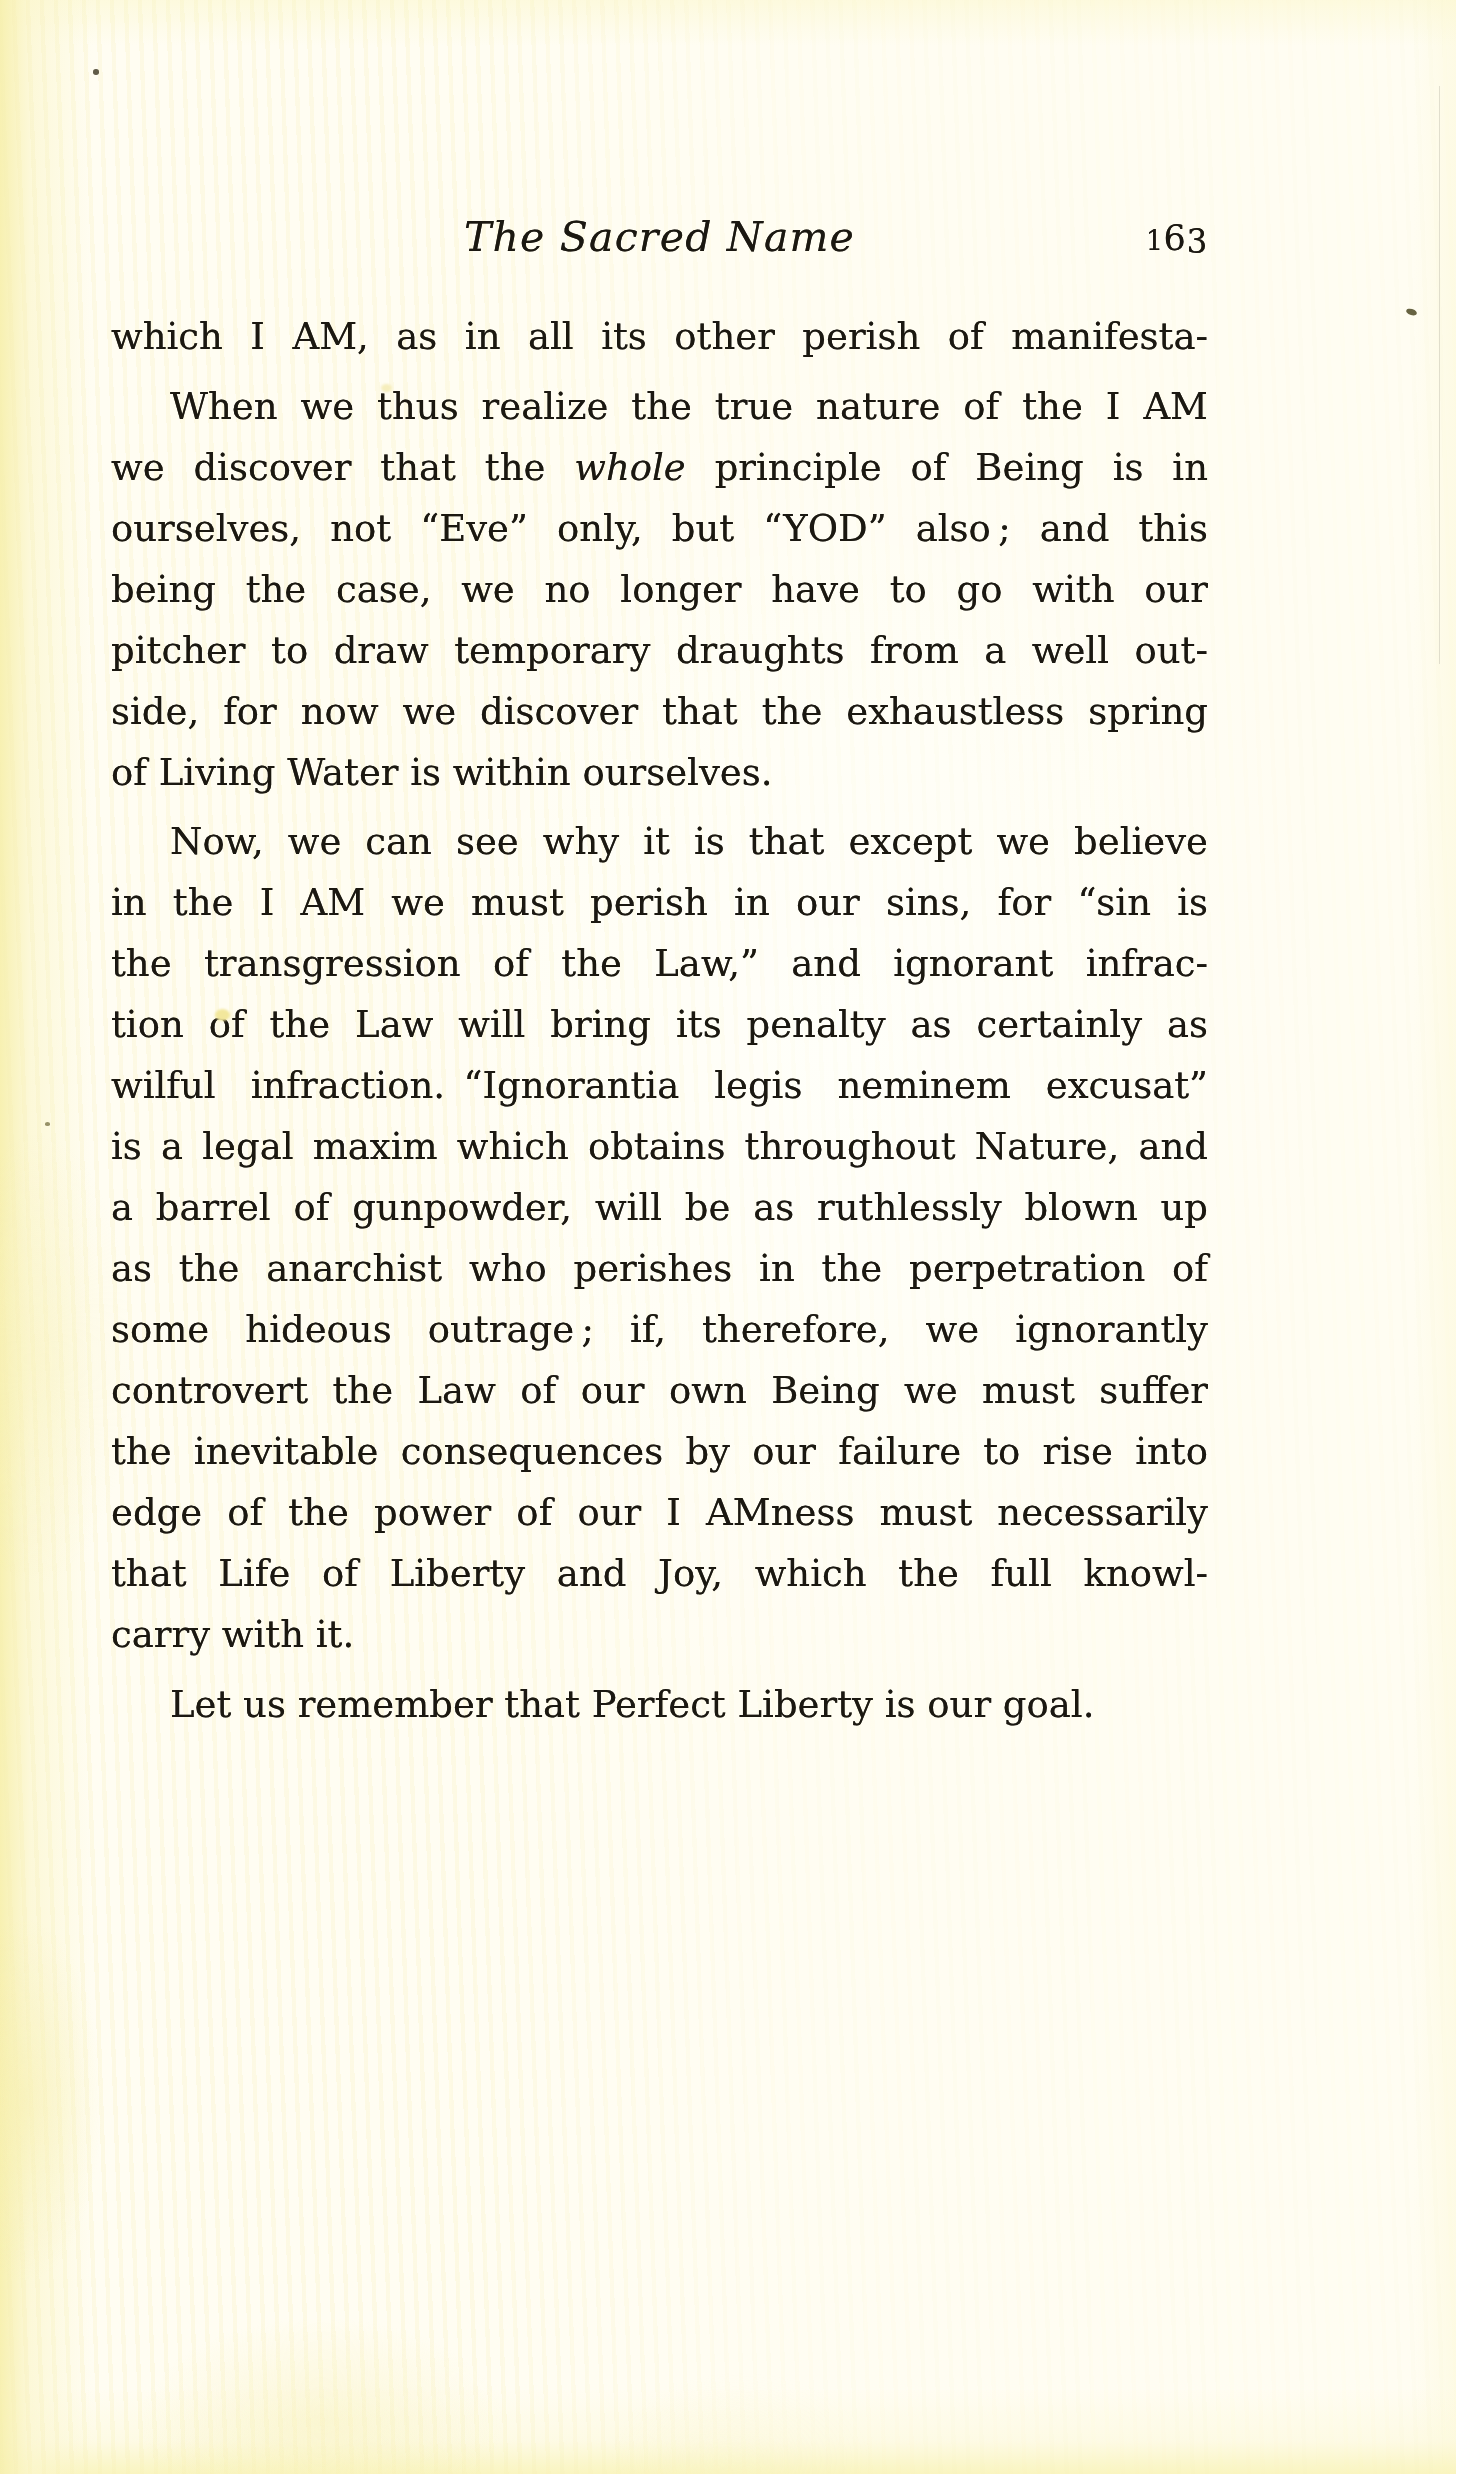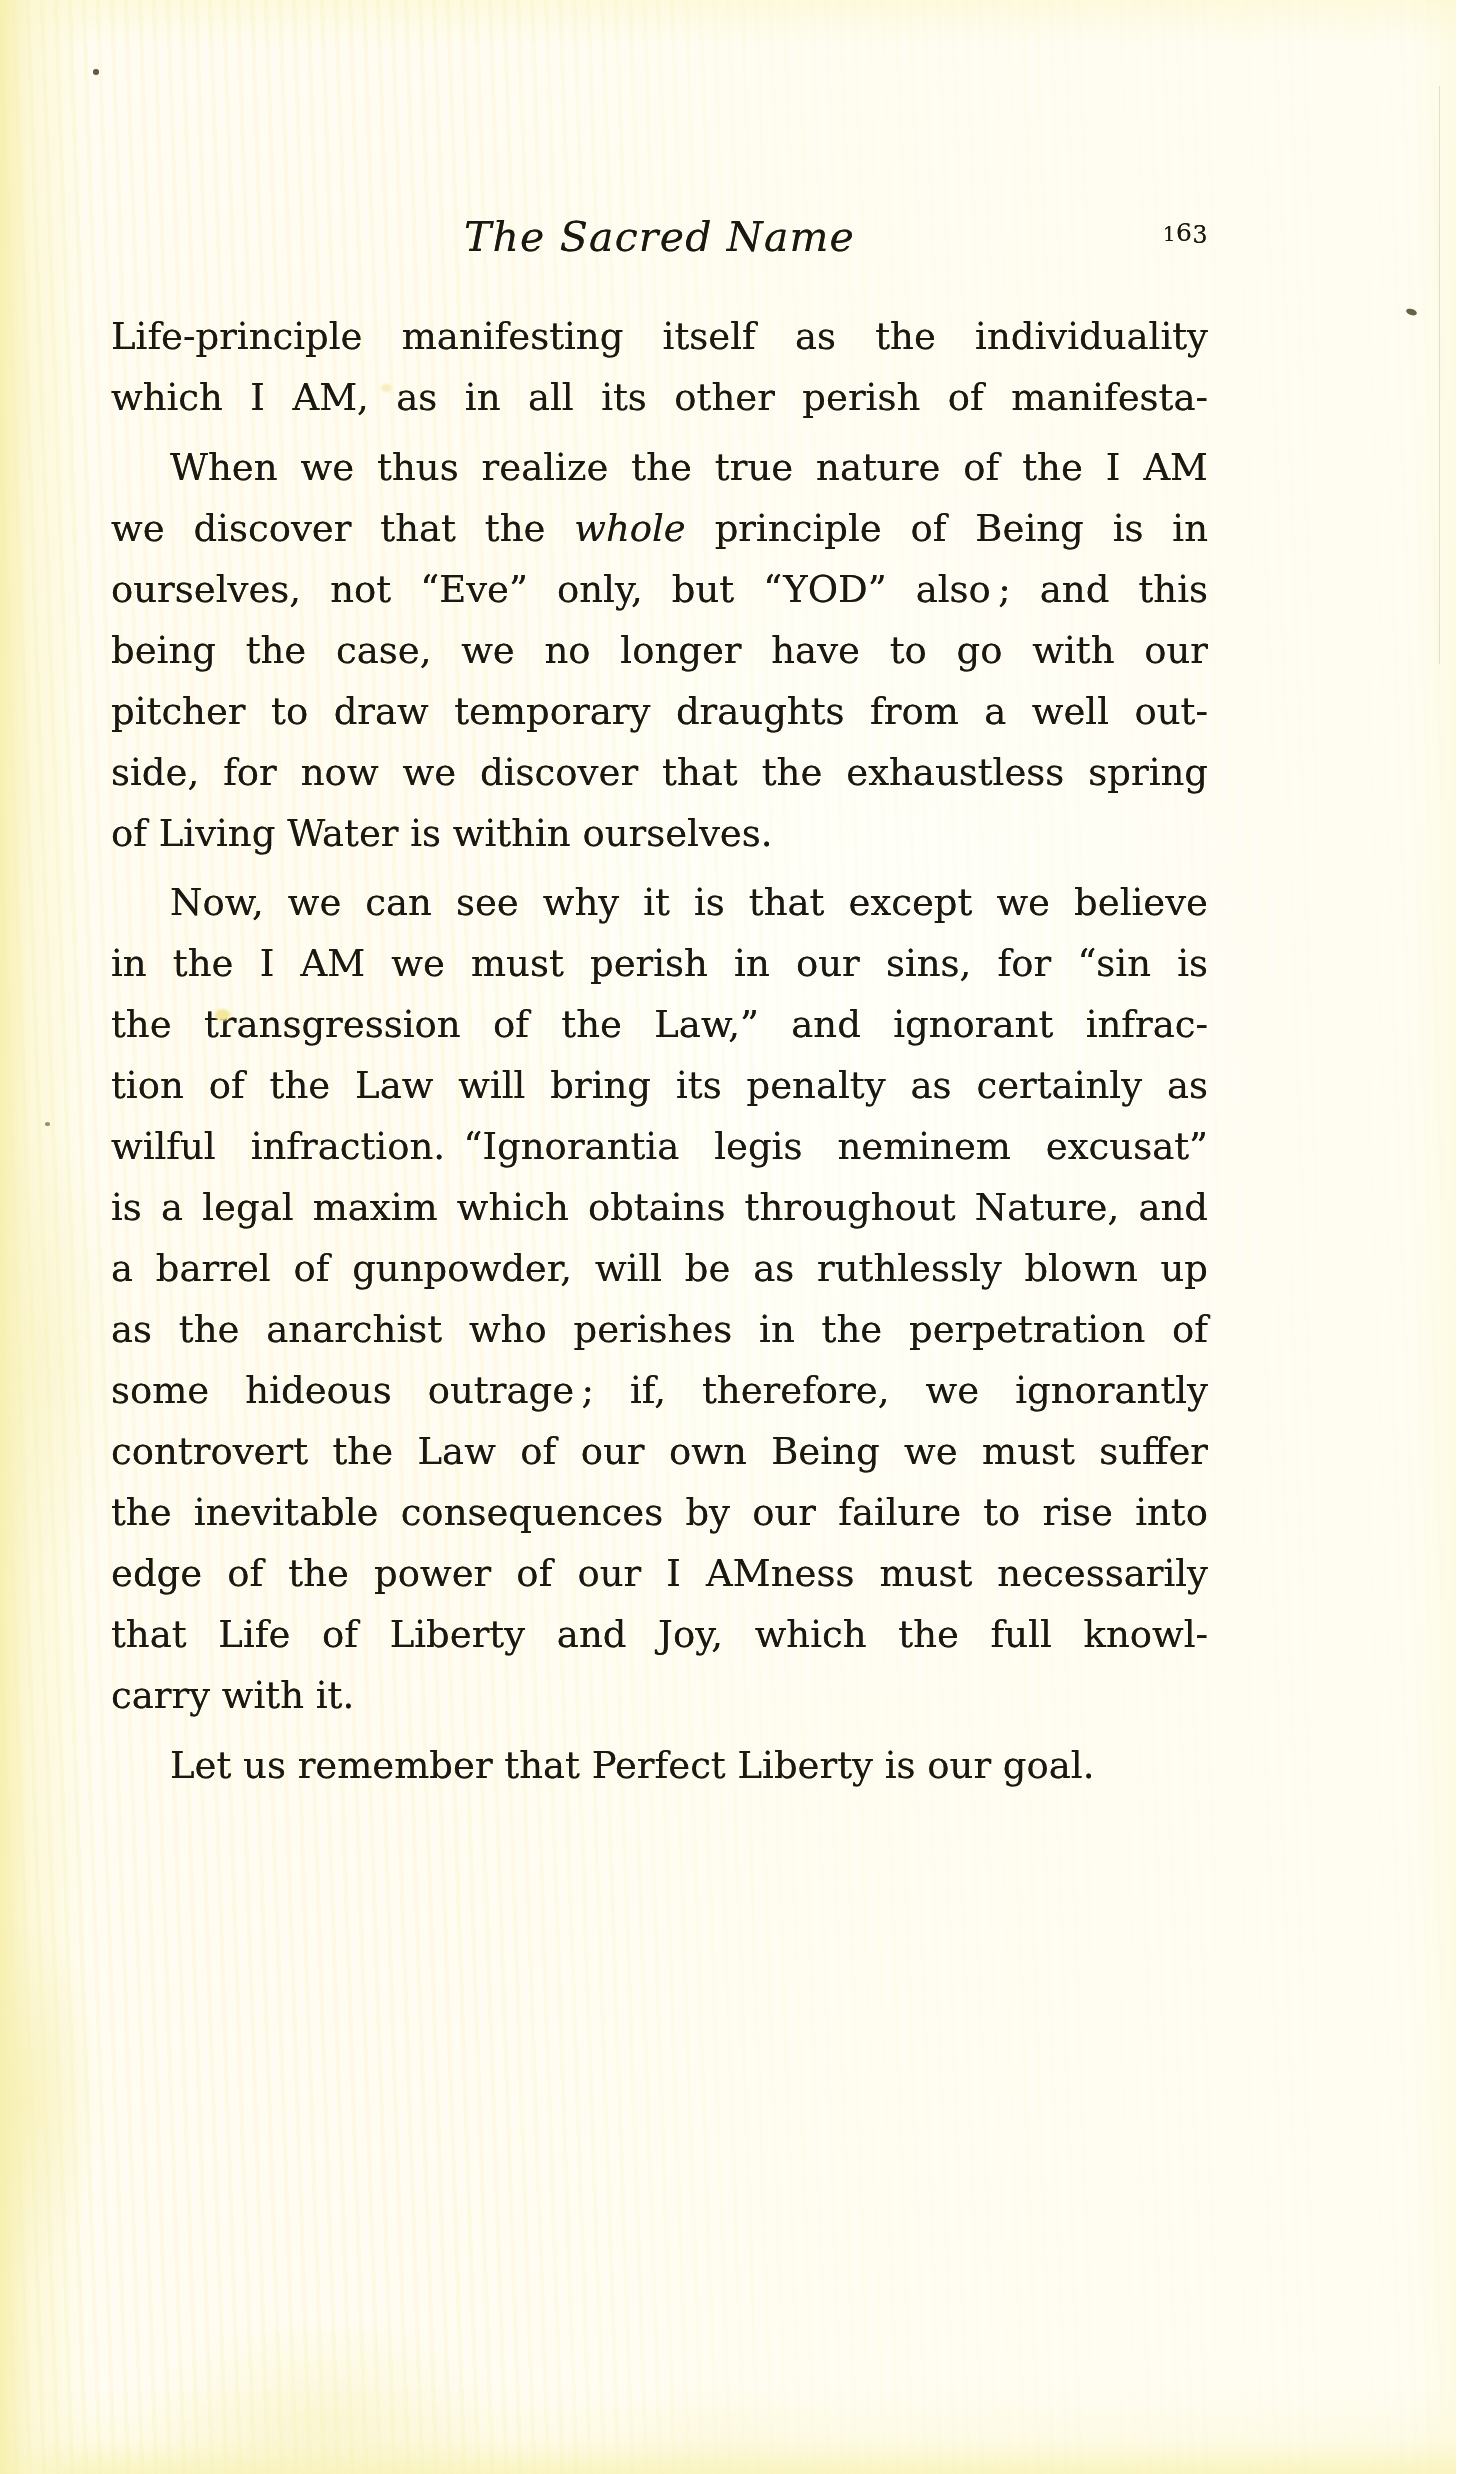--- a/index.html
+++ b/index.html
@@ -30,21 +30,21 @@
     mask-image:linear-gradient(90deg,#000 0 30%, rgba(0,0,0,0.25) 55%, rgba(0,0,0,0.15) 100%);
   }
   .textblock{position:absolute;left:111px;top:213px;width:1097px;}
   .running-head{position:relative;height:68px;}
   .head-title{
     position:absolute;left:50%;transform:translateX(-50%);top:0;
     font-style:italic;font-size:41px;letter-spacing:1.2px;white-space:nowrap;
     text-shadow:0 0 0.4px rgba(27,24,17,0.8);
   }
   .head-page-number{
-    position:absolute;right:0;top:5px;font-size:25px;letter-spacing:0.6px;
+    position:absolute;right:0;top:5px;font-size:35px;letter-spacing:0.6px;
     text-shadow:0 0 0.4px rgba(27,24,17,0.8);
   }
   .pn-1{font-size:0.78em;}
   .pn-3{font-size:0.94em;position:relative;top:0.10em;}
   .bodytext{position:absolute;left:0;top:93px;width:1097px;font-size:37px;line-height:61px;
     text-shadow:0 0 0.4px rgba(27,24,17,0.75);}
   .para{margin:0;}
   .para + .para{margin-top:8.6px;}
   .line{
     width:1097px;
@@ -77,21 +77,20 @@
   <div class="textblock">
 
     <div class="running-head">
       <div class="head-title">The Sacred Name</div>
       <div class="head-page-number"><span class="pn-1">1</span><span>6</span><span class="pn-3">3</span></div>
     </div>
 
     <div class="bodytext">
 
       <div class="para">
-        <div class="line">Life-principle manifesting itself as the individuality</div>
         <div class="line">which I AM, as in all its other perish of manifesta-</div>
       </div>
 
       <div class="para">
         <div class="line indent">When we thus realize the true nature of the I AM</div>
         <div class="line"><span>we discover that the </span><span class="em">whole</span><span> principle of Being is in</span></div>
         <div class="line">ourselves, not “Eve” only, but “YOD” also ; and this</div>
         <div class="line">being the case, we no longer have to go with our</div>
         <div class="line">pitcher to draw temporary draughts from a well out-</div>
         <div class="line">side, for now we discover that the exhaustless spring</div>

